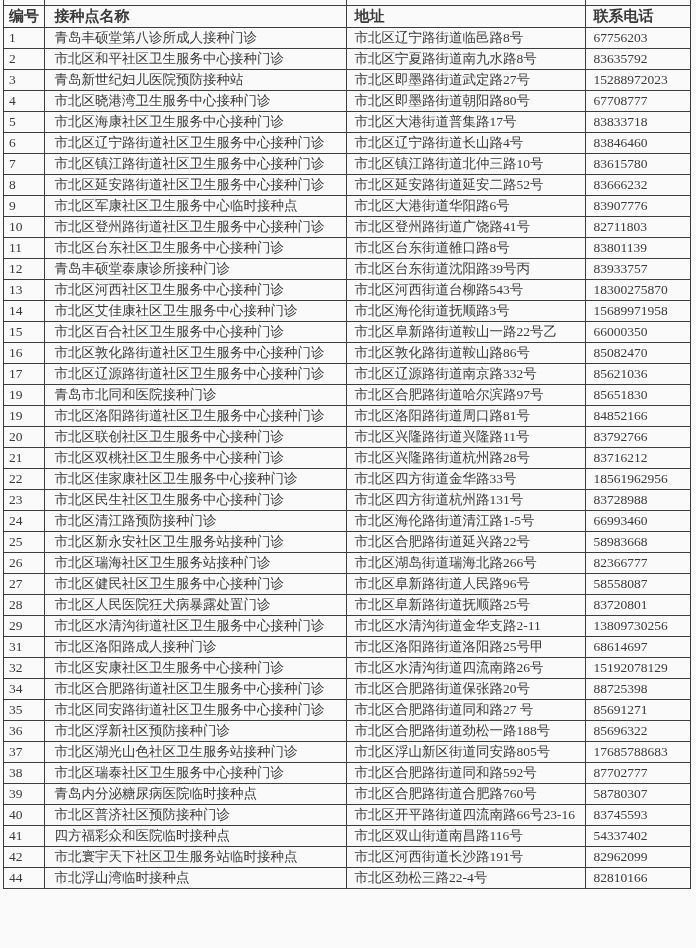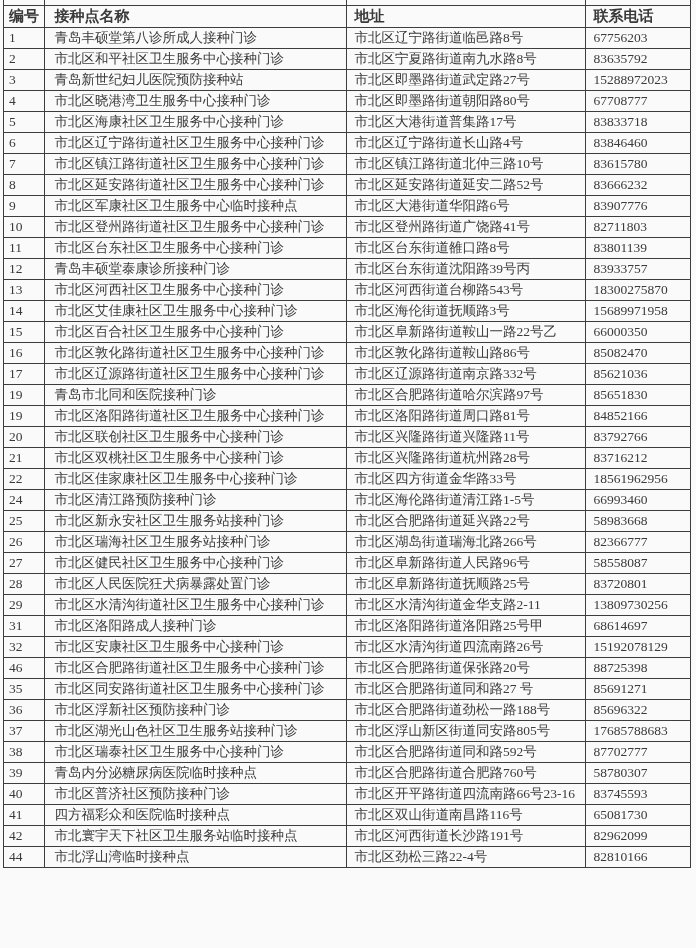--- a/index.html
+++ b/index.html
@@ -195,20 +195,26 @@
           <td class="c2">市北区兴隆路街道杭州路28号</td>
           <td class="c3">83716212</td>
         </tr>
         <tr>
           <td class="c0">22</td>
           <td class="c1">市北区佳家康社区卫生服务中心接种门诊</td>
           <td class="c2">市北区四方街道金华路33号</td>
           <td class="c3">18561962956</td>
         </tr>
         <tr>
+          <td class="c0">23</td>
+          <td class="c1">市北区民生社区卫生服务中心接种门诊</td>
+          <td class="c2">市北区四方街道杭州路131号</td>
+          <td class="c3">83728988</td>
+        </tr>
+        <tr>
           <td class="c0">24</td>
           <td class="c1">市北区清江路预防接种门诊</td>
           <td class="c2">市北区海伦路街道清江路1-5号</td>
           <td class="c3">66993460</td>
         </tr>
         <tr>
           <td class="c0">25</td>
           <td class="c1">市北区新永安社区卫生服务站接种门诊</td>
           <td class="c2">市北区合肥路街道延兴路22号</td>
           <td class="c3">58983668</td>
@@ -243,21 +249,21 @@
           <td class="c2">市北区洛阳路街道洛阳路25号甲</td>
           <td class="c3">68614697</td>
         </tr>
         <tr>
           <td class="c0">32</td>
           <td class="c1">市北区安康社区卫生服务中心接种门诊</td>
           <td class="c2">市北区水清沟街道四流南路26号</td>
           <td class="c3">15192078129</td>
         </tr>
         <tr>
-          <td class="c0">46</td>
+          <td class="c0">34</td>
           <td class="c1">市北区合肥路街道社区卫生服务中心接种门诊</td>
           <td class="c2">市北区合肥路街道保张路20号</td>
           <td class="c3">88725398</td>
         </tr>
         <tr>
           <td class="c0">35</td>
           <td class="c1">市北区同安路街道社区卫生服务中心接种门诊</td>
           <td class="c2">市北区合肥路街道同和路27 号</td>
           <td class="c3">85691271</td>
         </tr>
@@ -288,21 +294,21 @@
         <tr>
           <td class="c0">40</td>
           <td class="c1">市北区普济社区预防接种门诊</td>
           <td class="c2">市北区开平路街道四流南路66号23-16</td>
           <td class="c3">83745593</td>
         </tr>
         <tr>
           <td class="c0">41</td>
           <td class="c1">四方福彩众和医院临时接种点</td>
           <td class="c2">市北区双山街道南昌路116号</td>
-          <td class="c3">65081730</td>
+          <td class="c3">54337402</td>
         </tr>
         <tr>
           <td class="c0">42</td>
           <td class="c1">市北寰宇天下社区卫生服务站临时接种点</td>
           <td class="c2">市北区河西街道长沙路191号</td>
           <td class="c3">82962099</td>
         </tr>
         <tr>
           <td class="c0">44</td>
           <td class="c1">市北浮山湾临时接种点</td>

